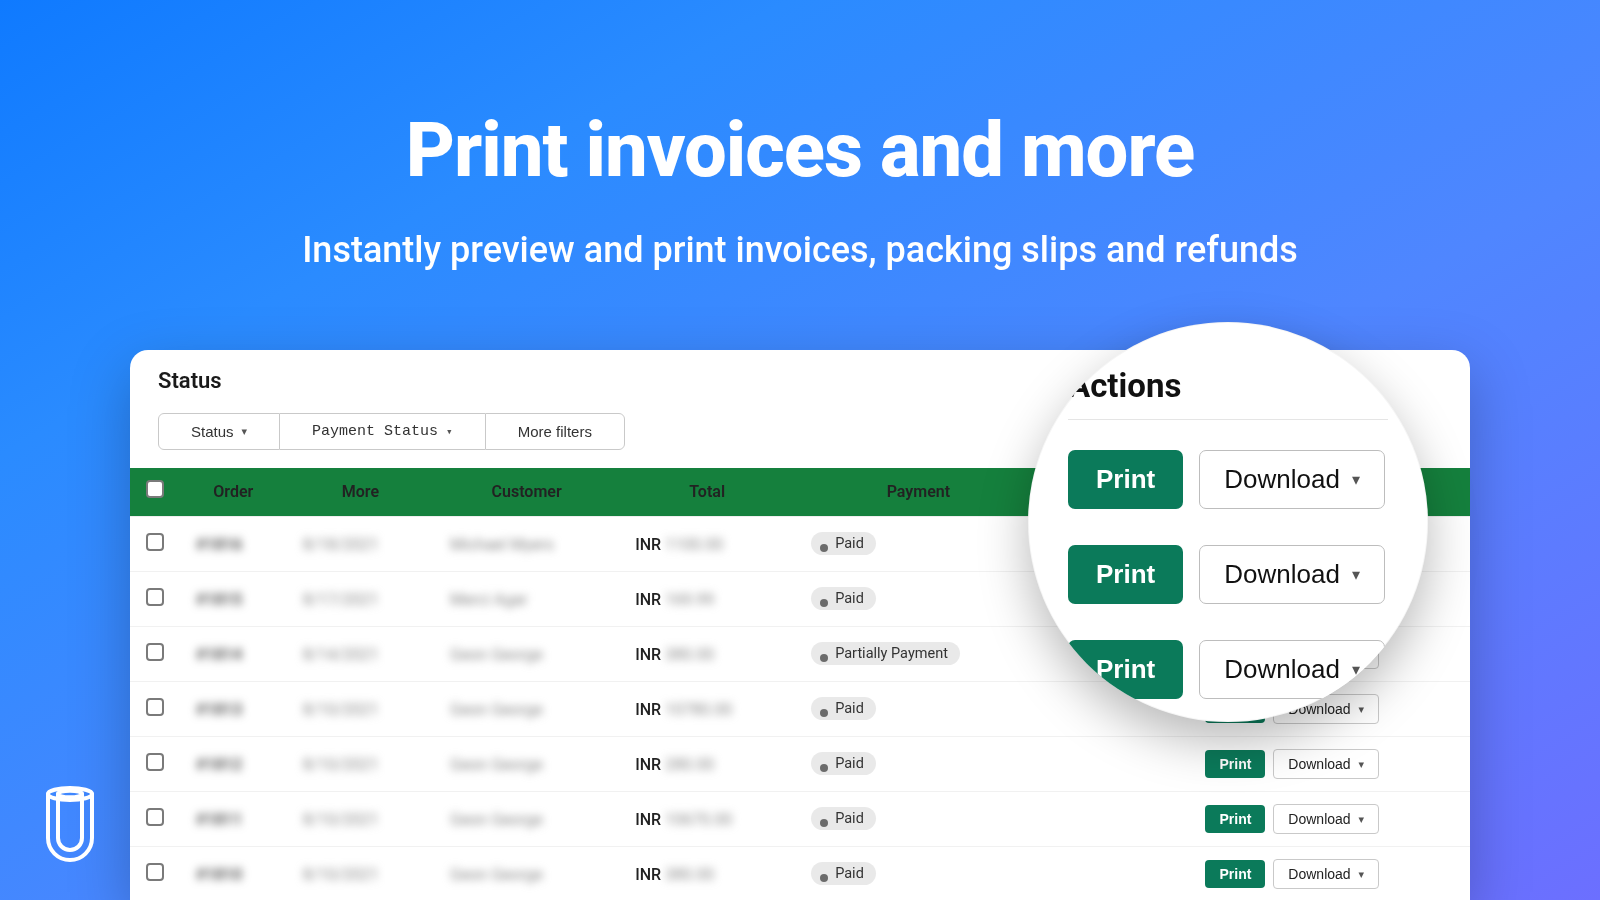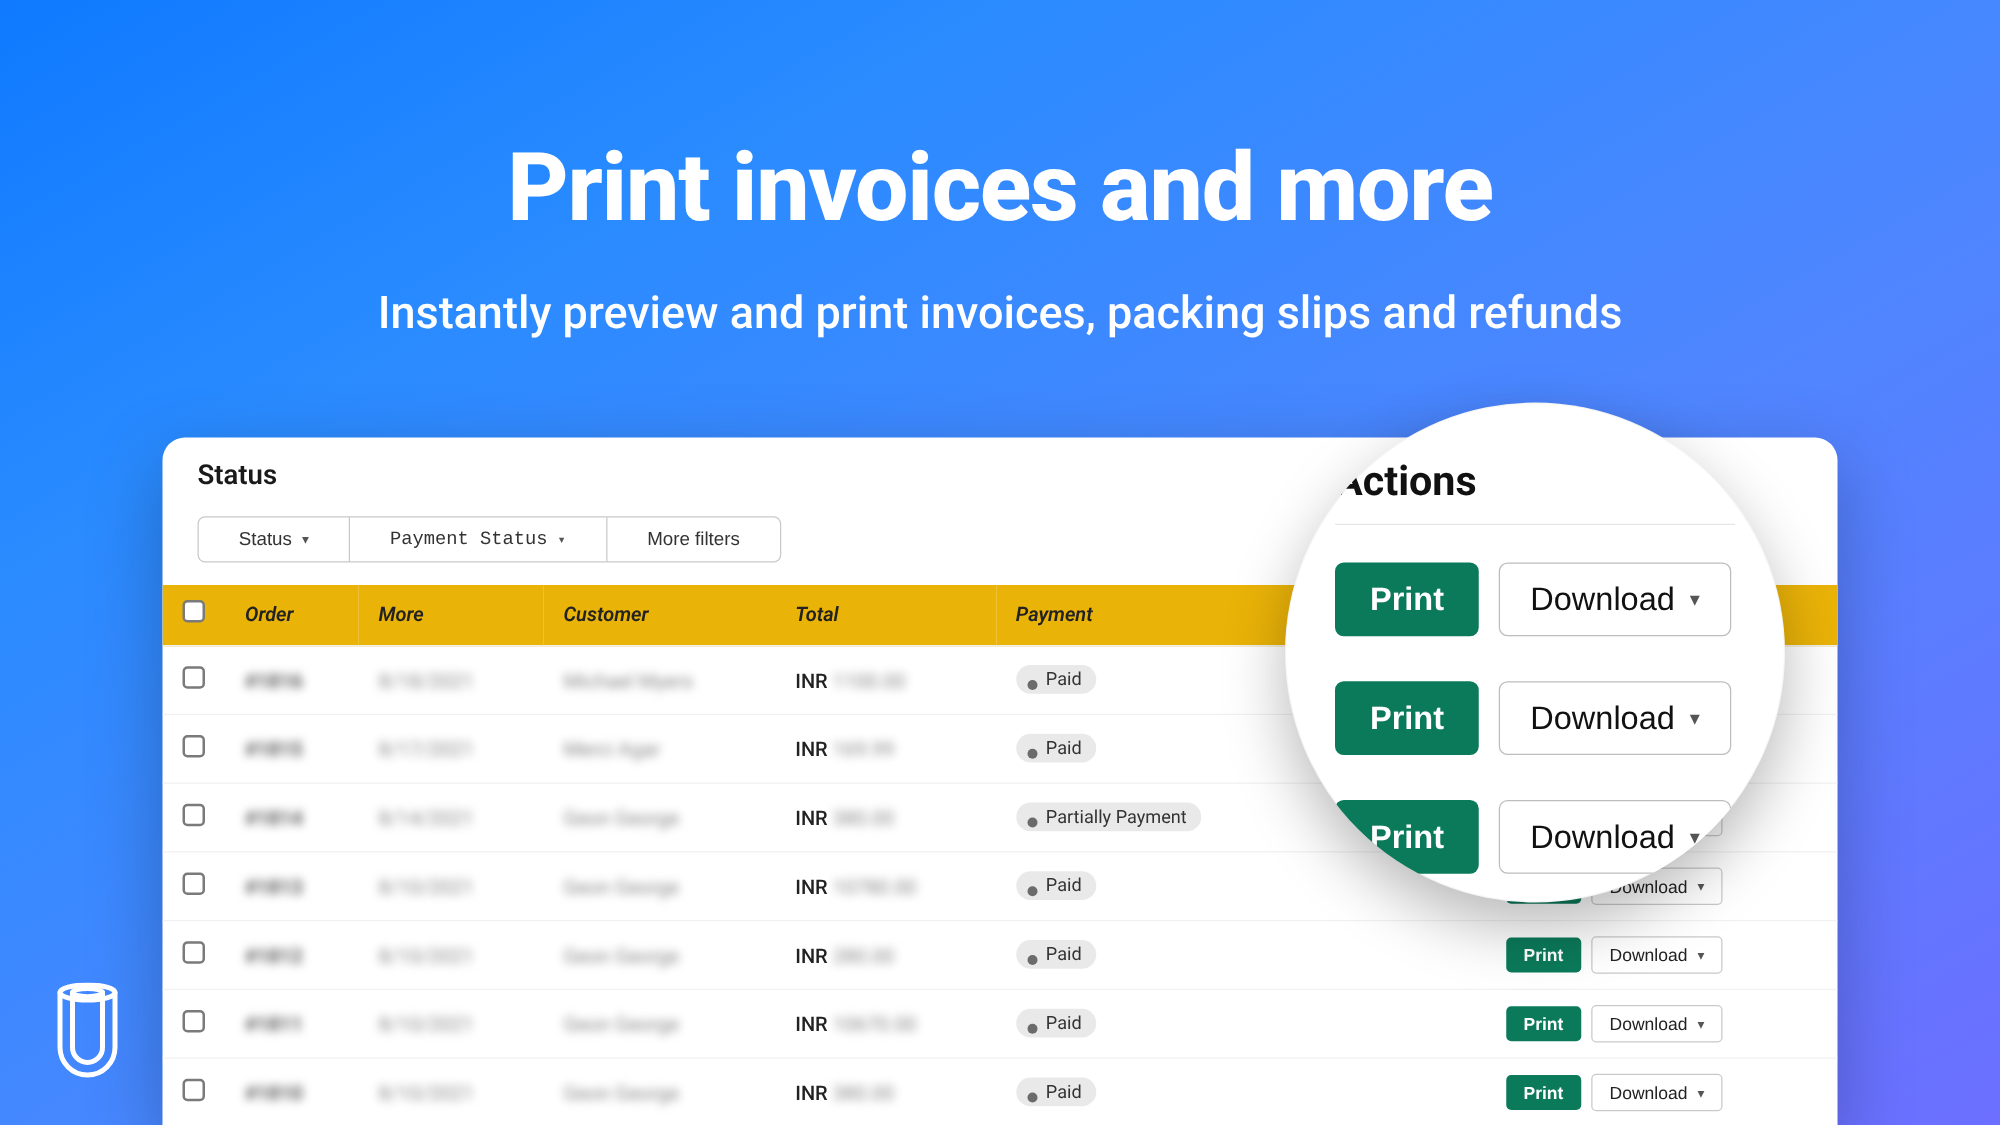--- a/index.html
+++ b/index.html
@@ -43,27 +43,26 @@
     cursor: pointer;
     color: #333;
   }
   .filter-btn:first-child { border-radius: 6px 0 0 6px; }
   .filter-btn:nth-child(2) { border-left: none; border-right: none; font-family: Liberation Mono, monospace; }
   .filter-btn:last-child { border-radius: 0 6px 6px 0; }
   .caret { font-size: 11px; color: #555; }
 
   table.orders { width: 100%; border-collapse: collapse; font-size: 16px; }
   table.orders thead th {
-    text-align: left;
+    text-align: center;
     font-weight: 600;
     padding: 12px 16px 14px 16px;
     border-bottom: 1px solid #eee;
     color: #222;
-    background: #eab308;
-    font-style: italic;
+    background: #15803d;
   }
   table.orders tbody td {
     padding: 12px 16px;
     border-bottom: 1px solid #f1f1f1;
     color: #444;
     vertical-align: middle;
     white-space: nowrap;
   }
   .th-check, .td-check { width: 50px; text-align: center; }
   .chk {

